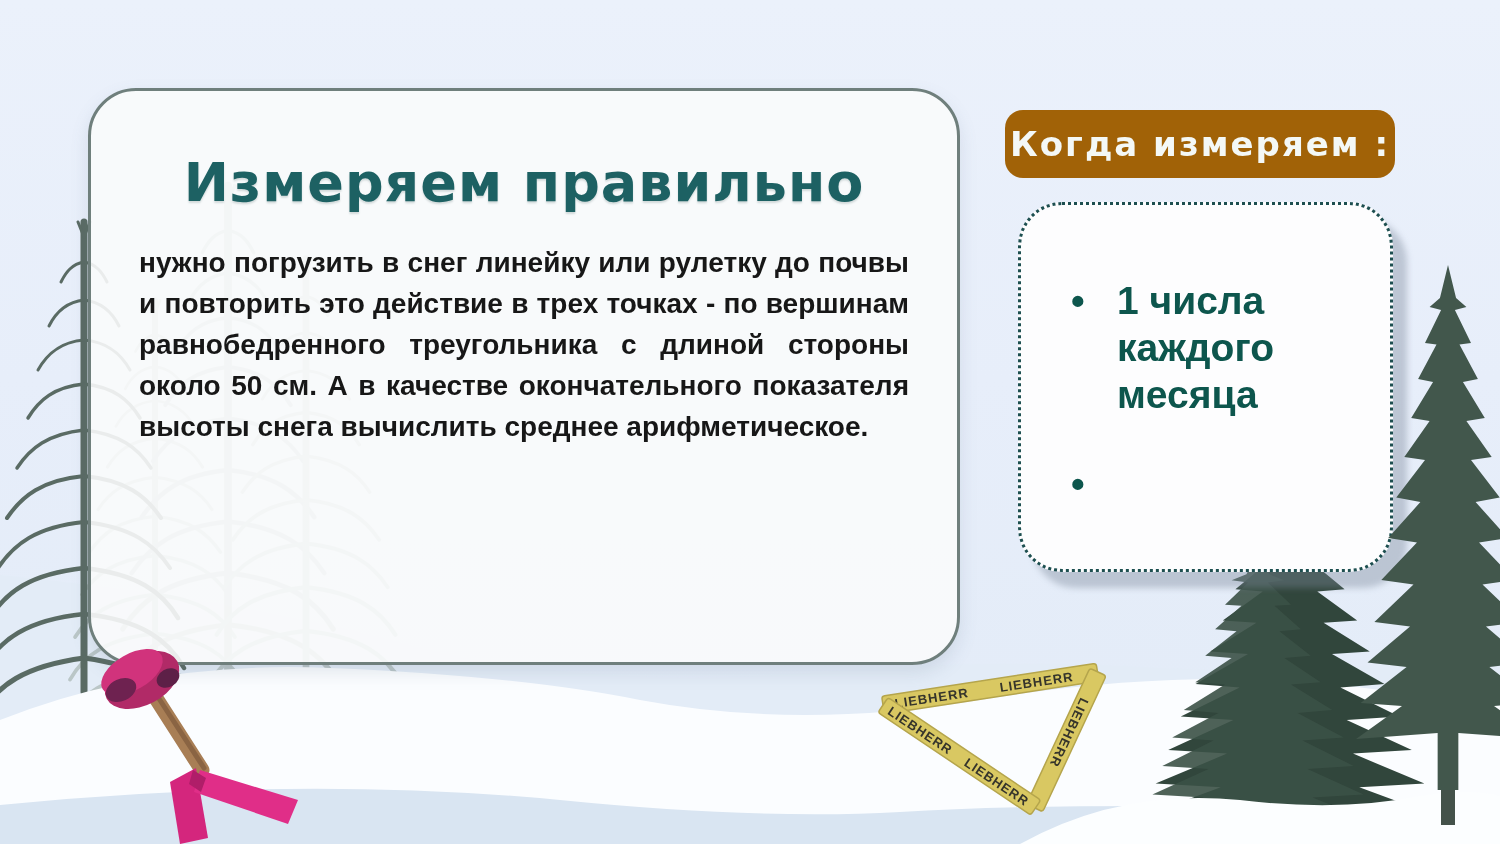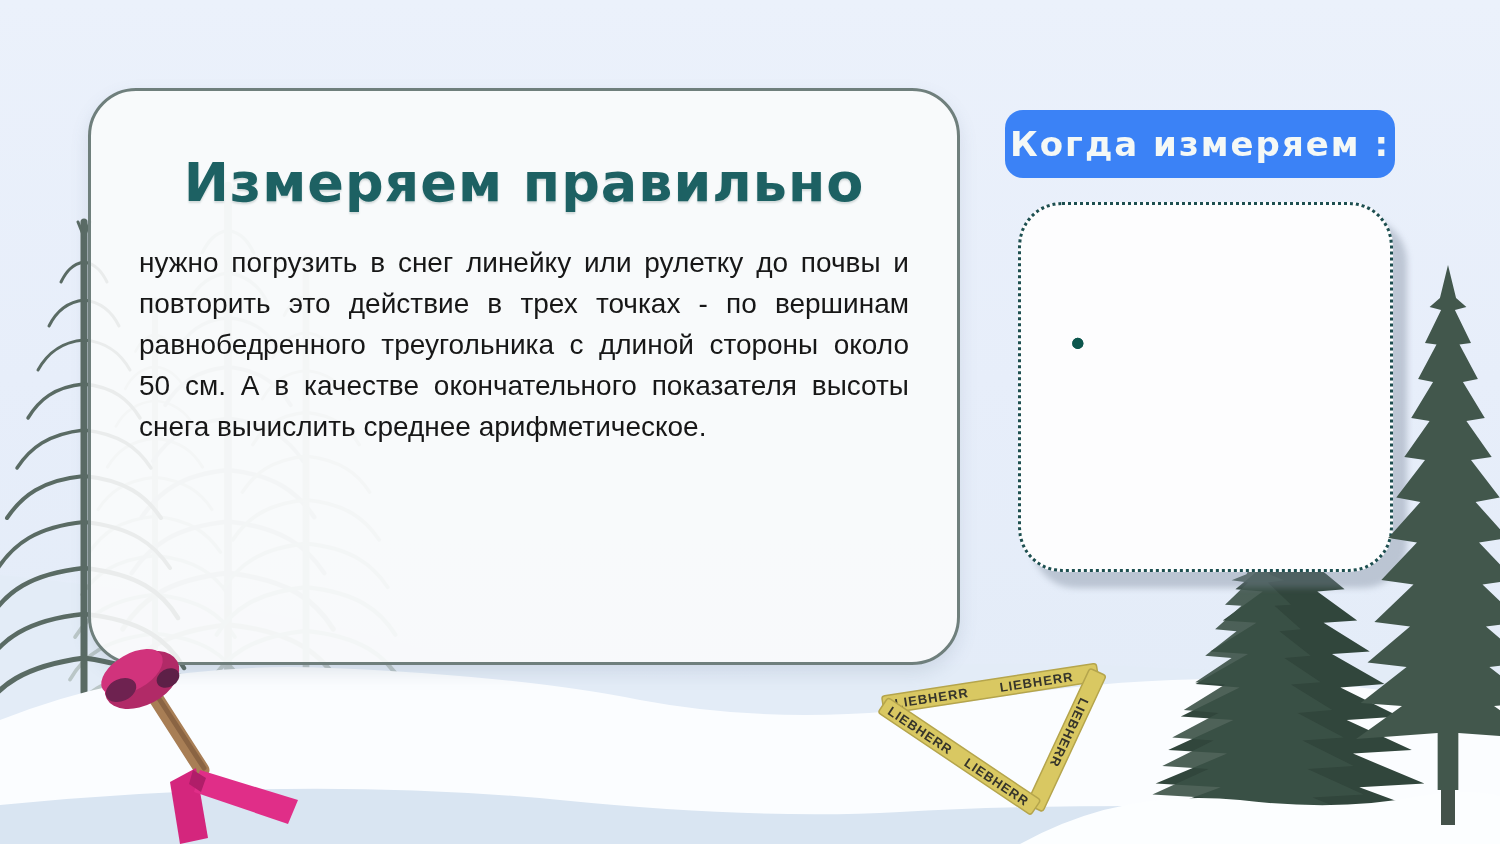--- a/index.html
+++ b/index.html
@@ -32,27 +32,28 @@
     letter-spacing:1px;
     margin:8px 0 28px 0;
     text-shadow:0 2px 2px rgba(40,70,70,.18);
   }
   .body-text p{
     margin:0;
     font-size:28px;
     line-height:41px;
     color:#171717;
     text-align:justify;
+    font-weight:bold;
   }
 
   
   .when-badge{
     position:absolute;z-index:10;
     left:1005px;top:110px;width:390px;height:68px;
-    background:#3b82f6;
+    background:#a16207;
     border-radius:18px;
     display:flex;align-items:center;justify-content:center;
     color:#f4f8f6;
     font-family:"DejaVu Sans",sans-serif;
     font-weight:bold;font-size:34px;letter-spacing:2px;
   }
   .when-card{
     position:absolute;z-index:10;
     left:1018px;top:202px;width:375px;height:370px;
     background:#fdfdfe;
@@ -131,20 +132,21 @@
     <p>нужно погрузить в снег линейку или рулетку до почвы и повторить это действие в трех точках - по вершинам равнобедренного треугольника с длиной стороны около 50 см. А в качестве окончательного показателя высоты снега вычислить среднее арифметическое.</p>
   </div>
 </div>
 
 <div class="when-badge">Когда измеряем :</div>
 
 <div class="when-card">
   <ul class="when-list">
     <li>
       <span class="bullet-dot">•</span>
+      <span>1 числа каждого месяца</span>
     </li>
     <li>
       <span class="bullet-dot">•</span>
     </li>
   </ul>
 </div>
 
 <svg id="fg-svg" class="layer" viewBox="0 0 1500 844" xmlns="http://www.w3.org/2000/svg">
 
   <g>

